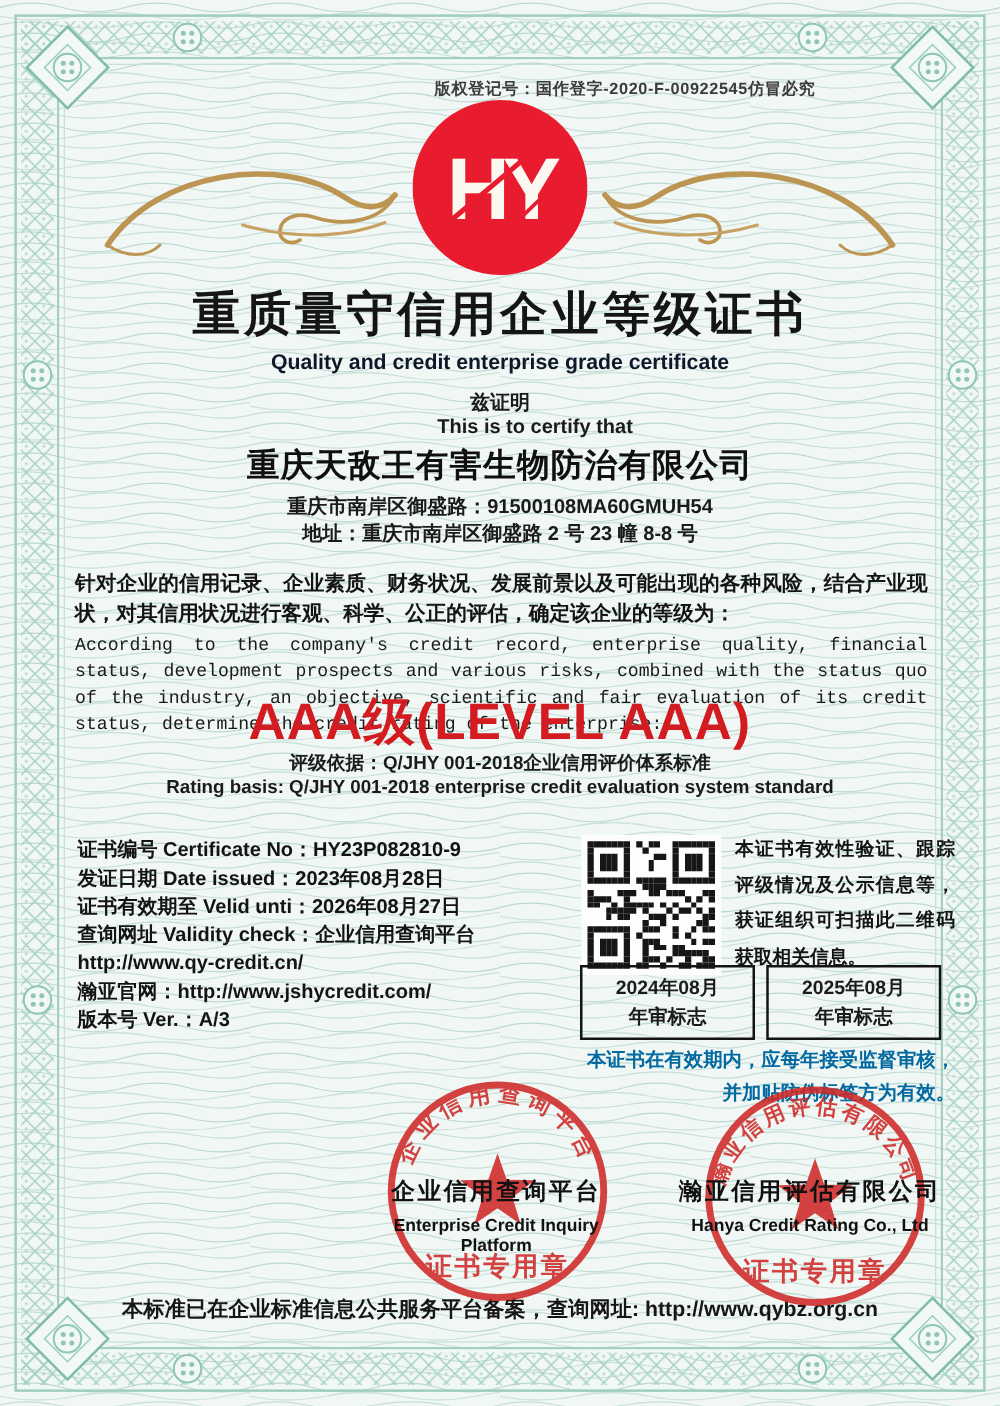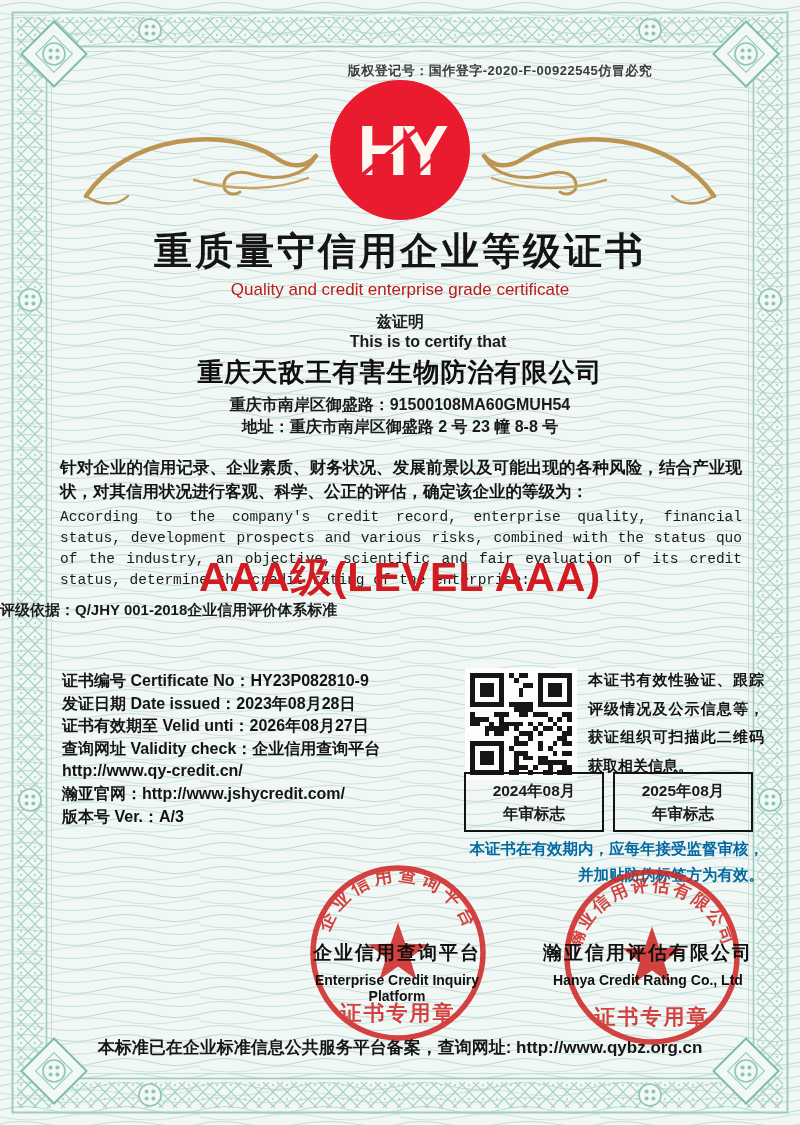--- a/index.html
+++ b/index.html
@@ -9,33 +9,33 @@
   .bg-waves,.border-frame{position:absolute;left:0;top:0;pointer-events:none;}
   .copyright{position:absolute;left:200px;top:62px;width:600px;text-align:center;
              font-size:13px;font-weight:600;color:#3c3c3c;letter-spacing:.5px;z-index:3;}
   .logo{position:absolute;left:330px;top:80px;width:140px;height:140px;z-index:3;}
   .flourish{position:absolute;top:118px;width:250px;height:95px;z-index:2;}
   .flourish.left{left:76px;}
   .flourish.right{left:474px;transform:scaleX(-1);}
   .title{position:absolute;left:0;top:226px;width:100%;margin:0;text-align:center;
          font-size:38px;font-weight:700;letter-spacing:3px;color:#151515;z-index:3;}
   .subtitle{position:absolute;left:0;top:280px;width:100%;text-align:center;
-            font-size:17px;font-weight:400;color:#b91c1c;z-index:3;}
+            font-size:17px;font-weight:700;color:#0f172a;z-index:3;}
   .intro-cn{position:absolute;left:0;top:312px;width:100%;text-align:center;font-size:16px;font-weight:600;z-index:3;}
   .intro-en{position:absolute;left:0;top:333px;width:100%;text-align:center;font-size:16px;font-weight:600;z-index:3;padding-left:28px;}
   .company{position:absolute;left:0;top:355px;width:100%;text-align:center;
            font-size:26px;font-weight:800;letter-spacing:1px;color:#101010;z-index:3;}
   .credit-code{position:absolute;left:0;top:395px;width:100%;text-align:center;font-size:16px;font-weight:600;z-index:3;}
   .address{position:absolute;left:0;top:417px;width:100%;text-align:center;font-size:16px;font-weight:600;z-index:3;}
   .body-block{position:absolute;left:60px;top:455px;width:682px;z-index:3;}
   .body-cn{margin:0 0 4px 0;font-size:16.5px;font-weight:700;line-height:24px;text-align:justify;color:#141414;}
   .body-en{margin:0;font-size:14.5px;font-weight:500;line-height:21px;text-align:justify;color:#1a1a1a;font-family:Liberation Mono, monospace;}
   .grade{position:absolute;left:0;top:550px;width:100%;text-align:center;
          font-size:41px;font-weight:800;letter-spacing:1px;color:#d31b22;z-index:3;}
-  .basis-cn{position:absolute;left:0;top:601px;width:100%;font-size:15px;font-weight:700;z-index:3;}
+  .basis-cn{position:absolute;left:0;top:601px;width:100%;text-align:center;font-size:15px;font-weight:700;z-index:3;}
   .basis-en{position:absolute;left:0;top:621px;width:100%;text-align:center;font-size:15px;font-weight:600;z-index:3;}
   .details{position:absolute;left:62px;top:670px;width:396px;font-size:16px;font-weight:600;
            line-height:22.6px;color:#141414;z-index:3;}
   .qr{position:absolute;left:465px;top:668px;width:112px;height:112px;background:#fdfdfd;
       padding:5px;box-sizing:border-box;display:grid;grid-template-columns:repeat(21,1fr);
       grid-template-rows:repeat(21,1fr);z-index:3;}
   .qr i{display:block;}
   .qr i.b{background:#161616;}
   .qr-note{position:absolute;left:588px;top:666px;width:176px;font-size:15px;font-weight:600;
            line-height:28.5px;text-align:justify;color:#141414;z-index:3;}
@@ -146,20 +146,21 @@
   <div class="credit-code">重庆市南岸区御盛路：91500108MA60GMUH54</div>
   <div class="address">地址：重庆市南岸区御盛路 2 号 23 幢 8-8 号</div>
 
   <div class="body-block">
     <p class="body-cn">针对企业的信用记录、企业素质、财务状况、发展前景以及可能出现的各种风险，结合产业现状，对其信用状况进行客观、科学、公正的评估，确定该企业的等级为：</p>
     <p class="body-en">According to the company's credit record, enterprise quality, financial status, development prospects and various risks, combined with the status quo of the industry, an objective, scientific and fair evaluation of its credit status, determine the credit rating of the enterprise:</p>
   </div>
 
   <div class="grade">AAA级(LEVEL AAA)</div>
   <div class="basis-cn">评级依据：Q/JHY 001-2018企业信用评价体系标准</div>
+  <div class="basis-en">Rating basis: Q/JHY 001-2018 enterprise credit evaluation system standard</div>
 
   <div class="details">
     <div>证书编号 Certificate No：HY23P082810-9</div>
     <div>发证日期 Date issued：2023年08月28日</div>
     <div>证书有效期至 Velid unti：2026年08月27日</div>
     <div>查询网址 Validity check：企业信用查询平台</div>
     <div>http://www.qy-credit.cn/</div>
     <div>瀚亚官网：http://www.jshycredit.com/</div>
     <div>版本号 Ver.：A/3</div>
   </div>

